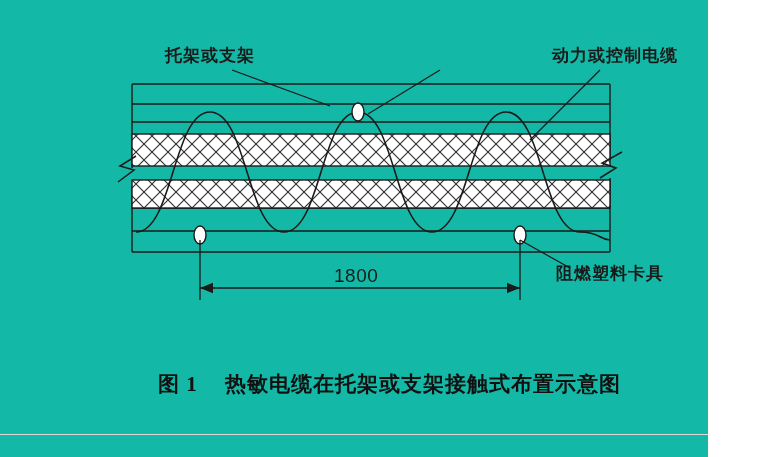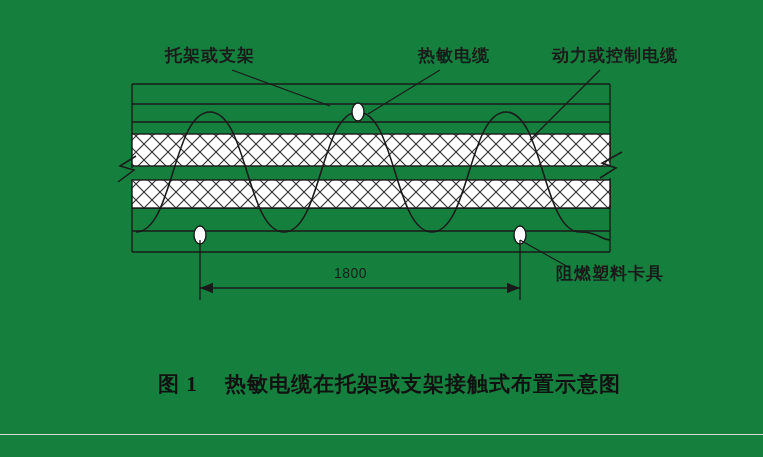--- a/index.html
+++ b/index.html
@@ -2,23 +2,23 @@
 <html><head>
 <meta charset="utf-8">
 <style>
   html, body {
     margin: 0;
     padding: 0;
     background: #ffffff;
   }
   #page {
     position: relative;
-    width: 763px;
+    width: 708px;
     height: 457px;
-    background: #15803d;
+    background: #14b8a6;
     font-family: "Liberation Sans", sans-serif;
     overflow: hidden;
     text-decoration: underline;
   }
   #figure-svg {
     position: absolute;
     left: 0;
     top: 0;
     width: 763px;
     height: 457px;
@@ -28,21 +28,21 @@
     font-family: "Liberation Sans", sans-serif;
     color: #1a1a1a;
     white-space: nowrap;
   }
   .anno-label {
     font-size: 17px;
     font-weight: 700;
     letter-spacing: 1px;
   }
   .dim-label {
-    font-size: 14px;
+    font-size: 19px;
     font-weight: 400;
     letter-spacing: 0.5px;
   }
   #label-bracket { left: 165px; top: 44px; }
   #label-sensor  { left: 418px; top: 44px; }
   #label-power   { left: 552px; top: 44px; }
   #label-clamp   { left: 556px; top: 262px; }
   #label-dim     { left: 334px; top: 265px; }
   #caption {
     position: absolute;
@@ -155,21 +155,20 @@
 
     <g stroke="#1a1a1a" fill="none" stroke-width="1.3">
       <line x1="200" y1="240" x2="200" y2="300"></line>
       <line x1="520" y1="240" x2="520" y2="300"></line>
       <line x1="200" y1="288" x2="520" y2="288" marker-start="url(#arrL)" marker-end="url(#arrR)"></line>
     </g>
   </svg>
 
   <div class="lbl anno-label" id="label-bracket">托架或支架</div>
 
-  <div class="lbl anno-label" id="label-sensor">热敏电缆</div>
 
   <div class="lbl anno-label" id="label-clamp">阻燃塑料卡具</div>
 
   <div class="lbl anno-label" id="label-power">动力或控制电缆</div>
 
   <div class="lbl dim-label" id="label-dim">1800</div>
 
   <div id="caption">
     <span class="cap-no">图 1</span>
     <span>热敏电缆在托架或支架接触式布置示意图</span>

